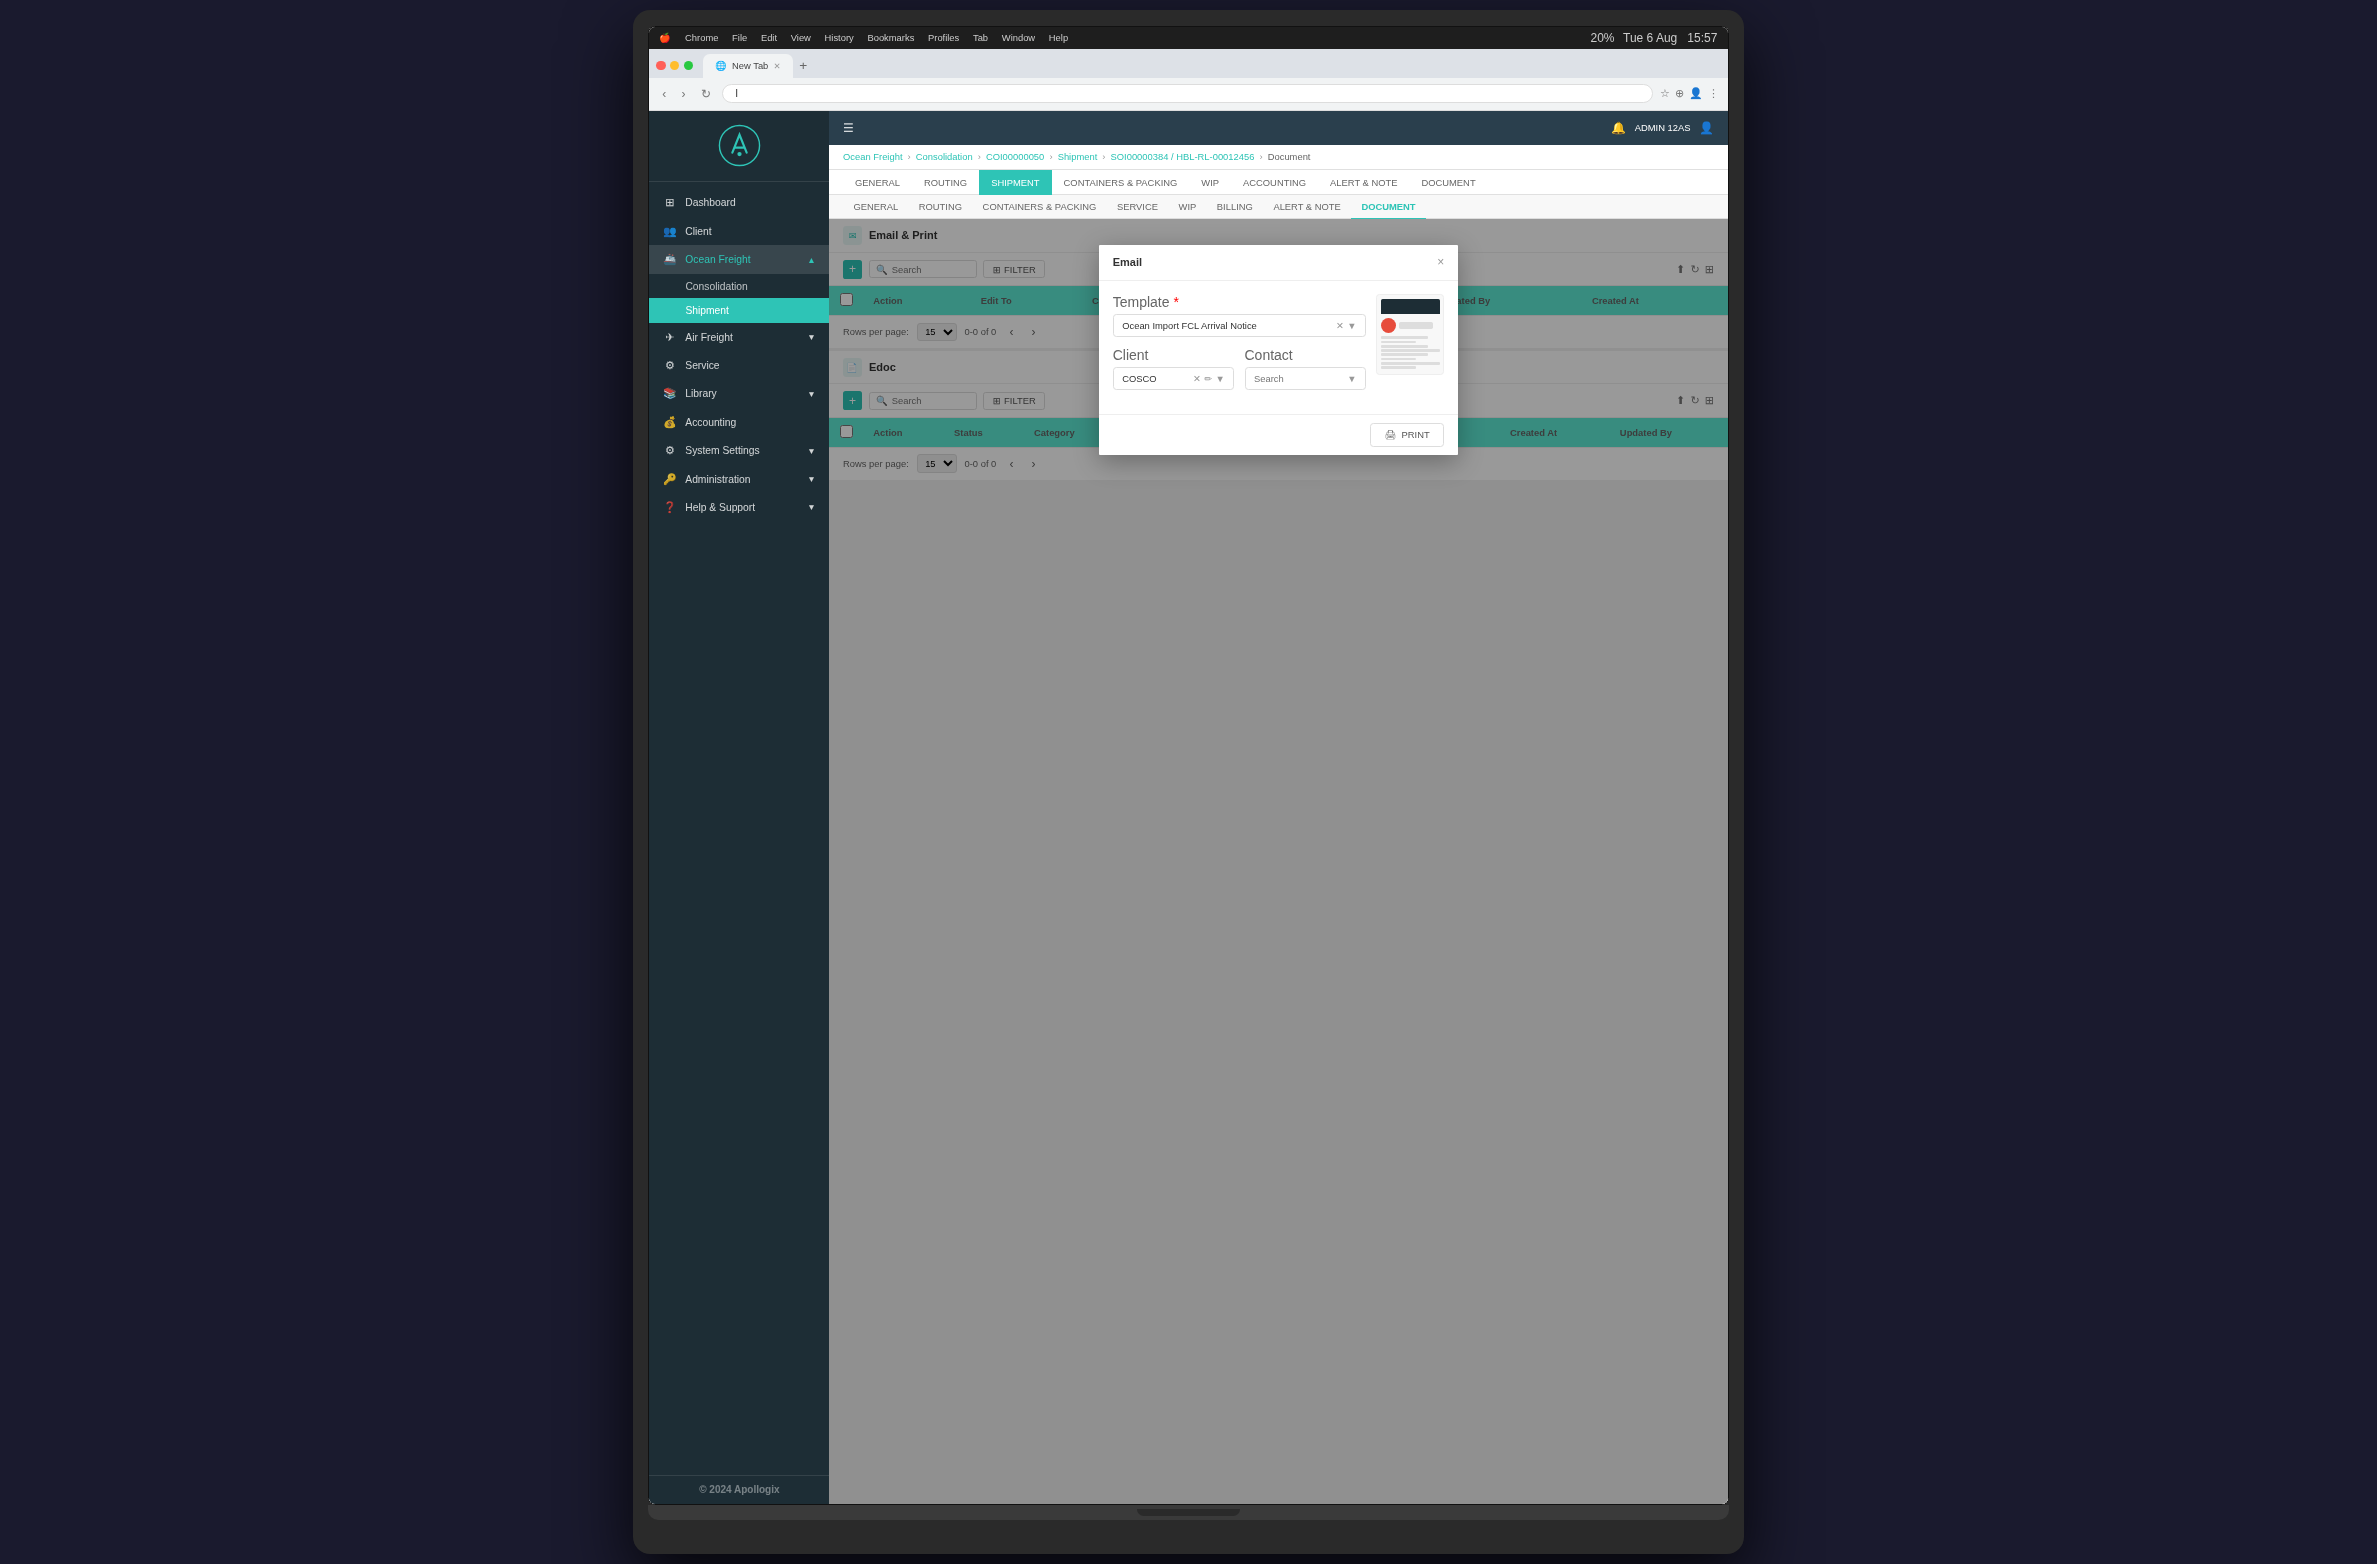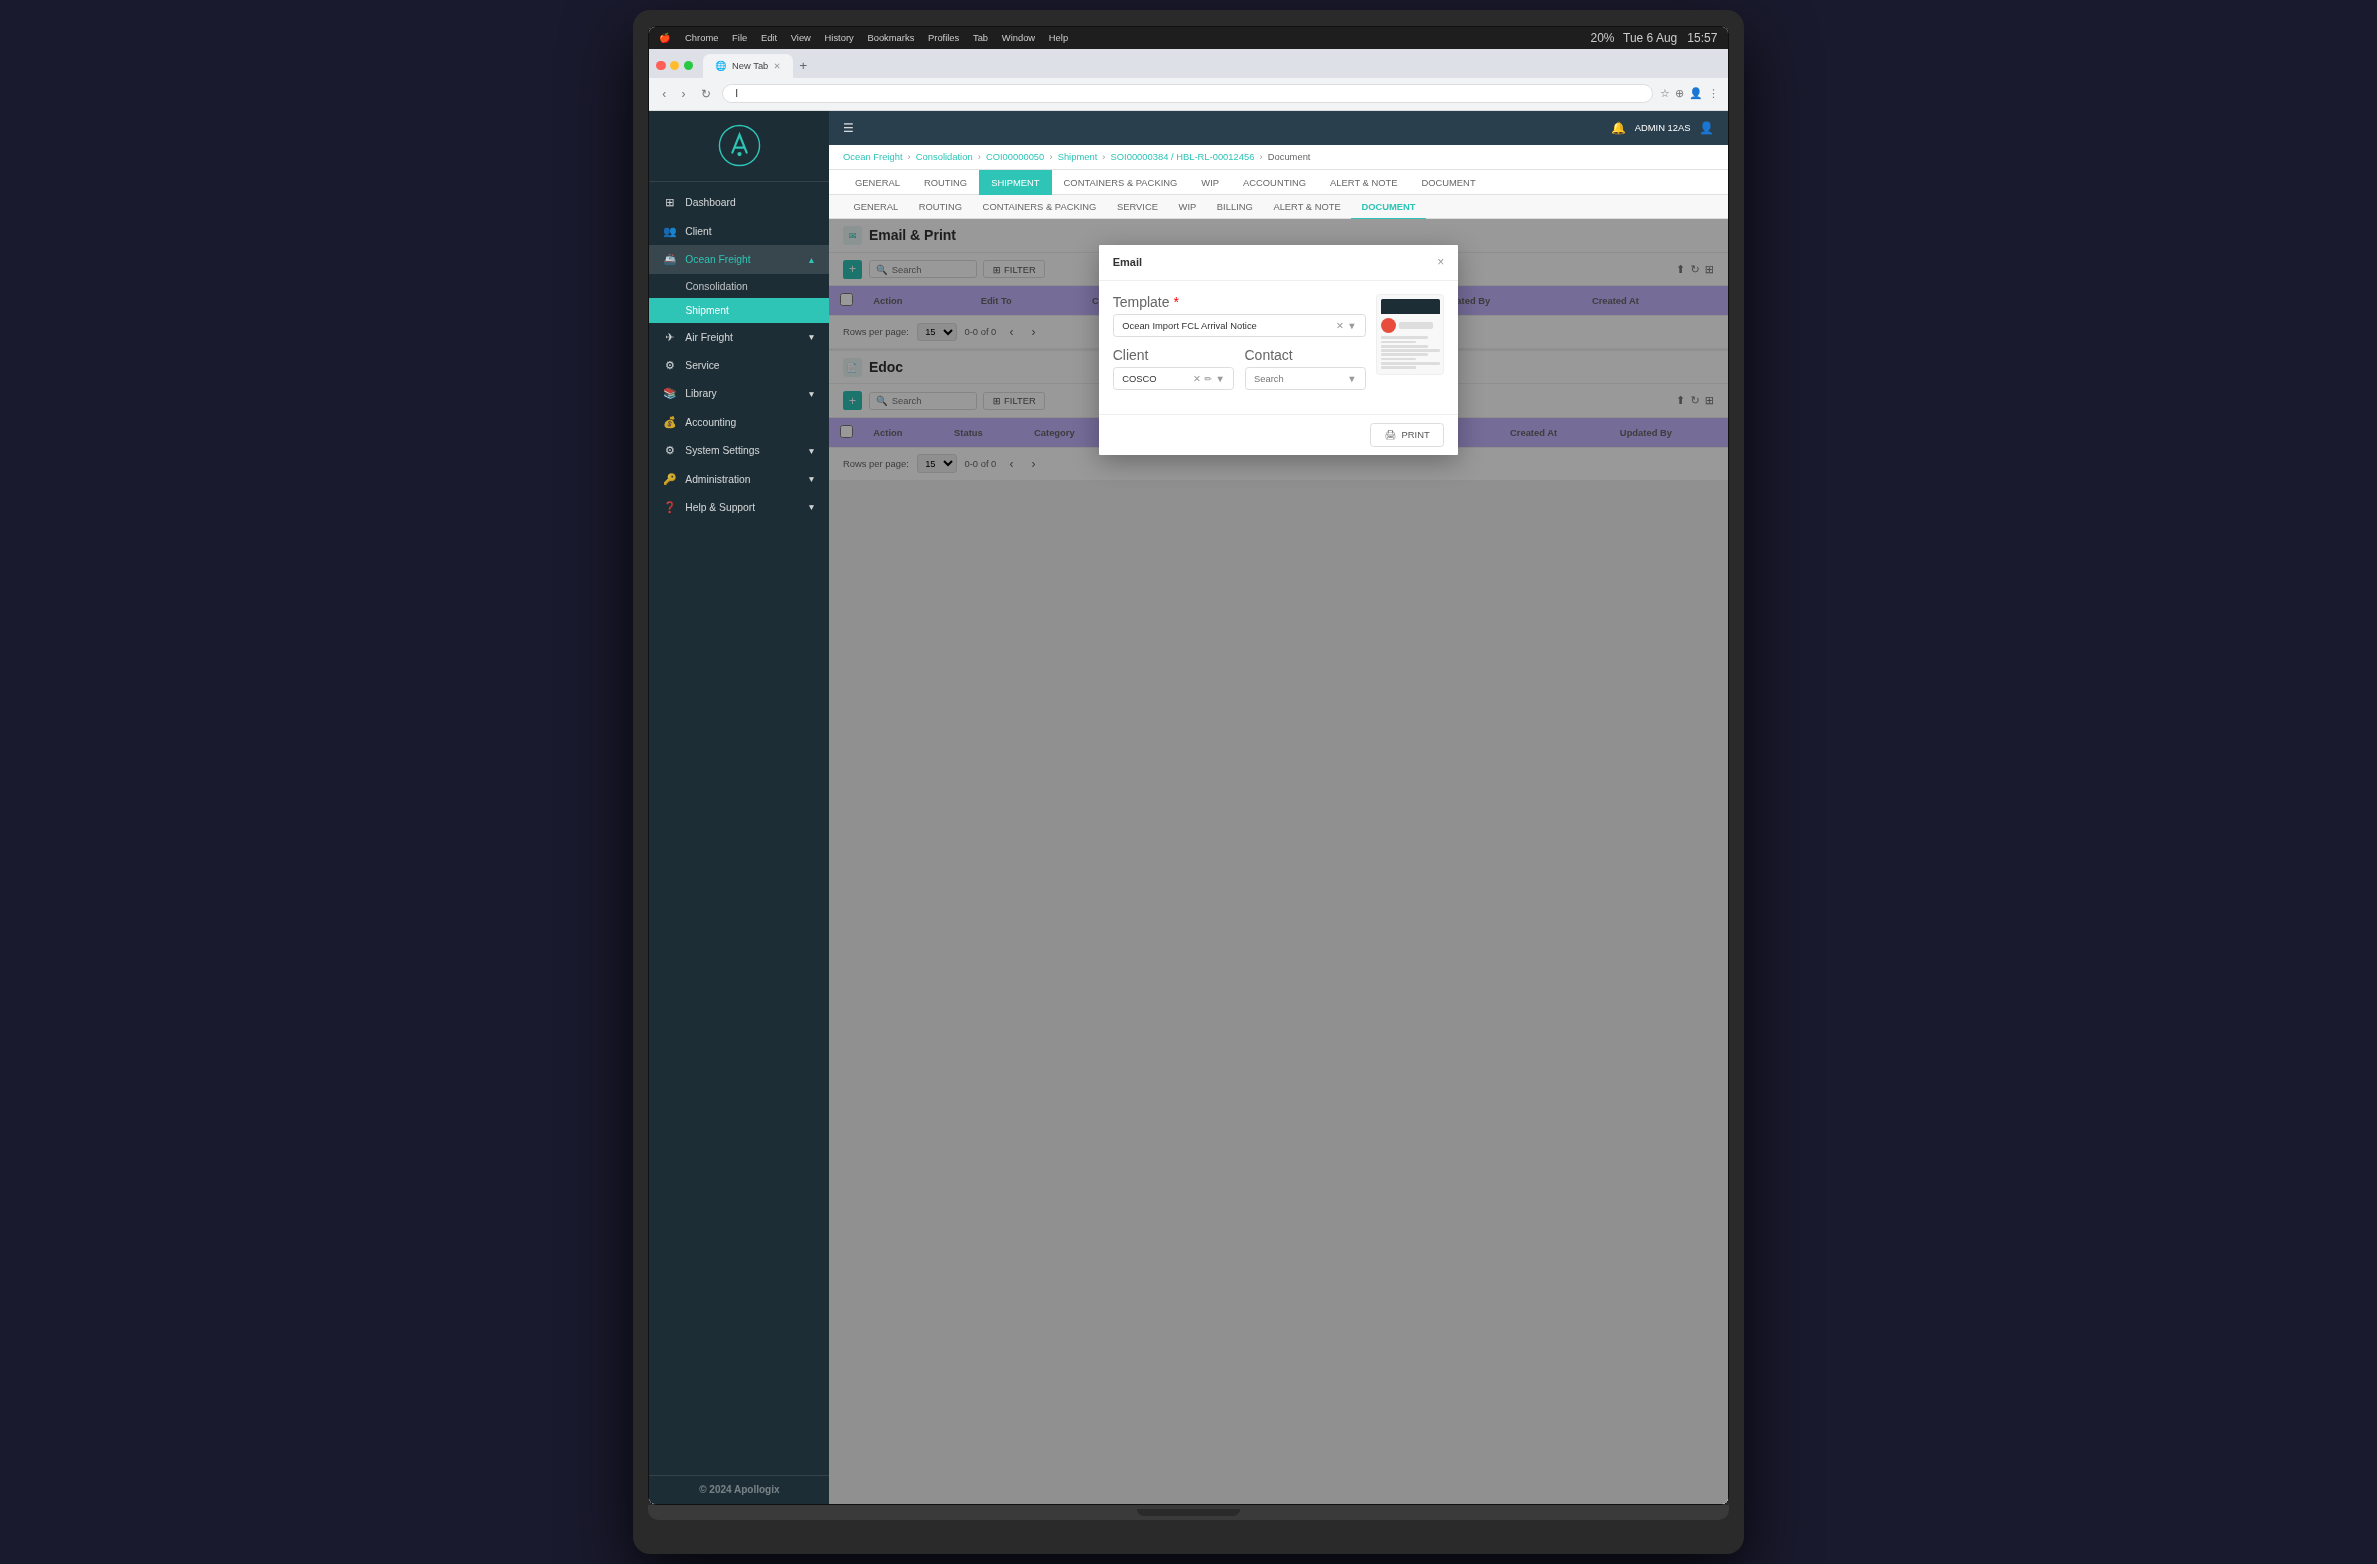--- a/index.html
+++ b/index.html
@@ -252,21 +252,21 @@
     }
 
     .section-header {
       display: flex;
       align-items: center;
       padding: 6.8px 13.7px;
       gap: 6.8px;
       border-bottom: 0.9px solid #eee;
     }
     .section-title {
-      font-size: 14px;
+      font-size: 11px;
       font-weight: 600;
       color: #333;
     }
     .section-icon {
       width: 19px; height: 19px;
       background: #e8f7f6;
       border-radius: 3.4px;
       display: flex; align-items: center; justify-content: center;
       color: #2ec4b6; font-size: 9.4px;
     }
@@ -314,21 +314,21 @@
     .icon-btns { margin-left: auto; display: flex; gap: 5.1px; }
     .icon-btn { background: none; border: none; color: #777; cursor: pointer; font-size: 11px; }
 
     .table-container { overflow-x: auto; }
     table {
       width: 100%;
       border-collapse: collapse;
       font-size: 9.4px;
     }
     th {
-      background: #c4b5fd;
+      background: #5eead4;
       padding: 6.8px 10.3px;
       text-align: left;
       color: #666;
       font-weight: 600;
       border-bottom: 0.9px solid #eee;
       white-space: nowrap;
     }
     .checkbox-cell { width: 26px; }
     .rows-per-page {
       display: flex;

